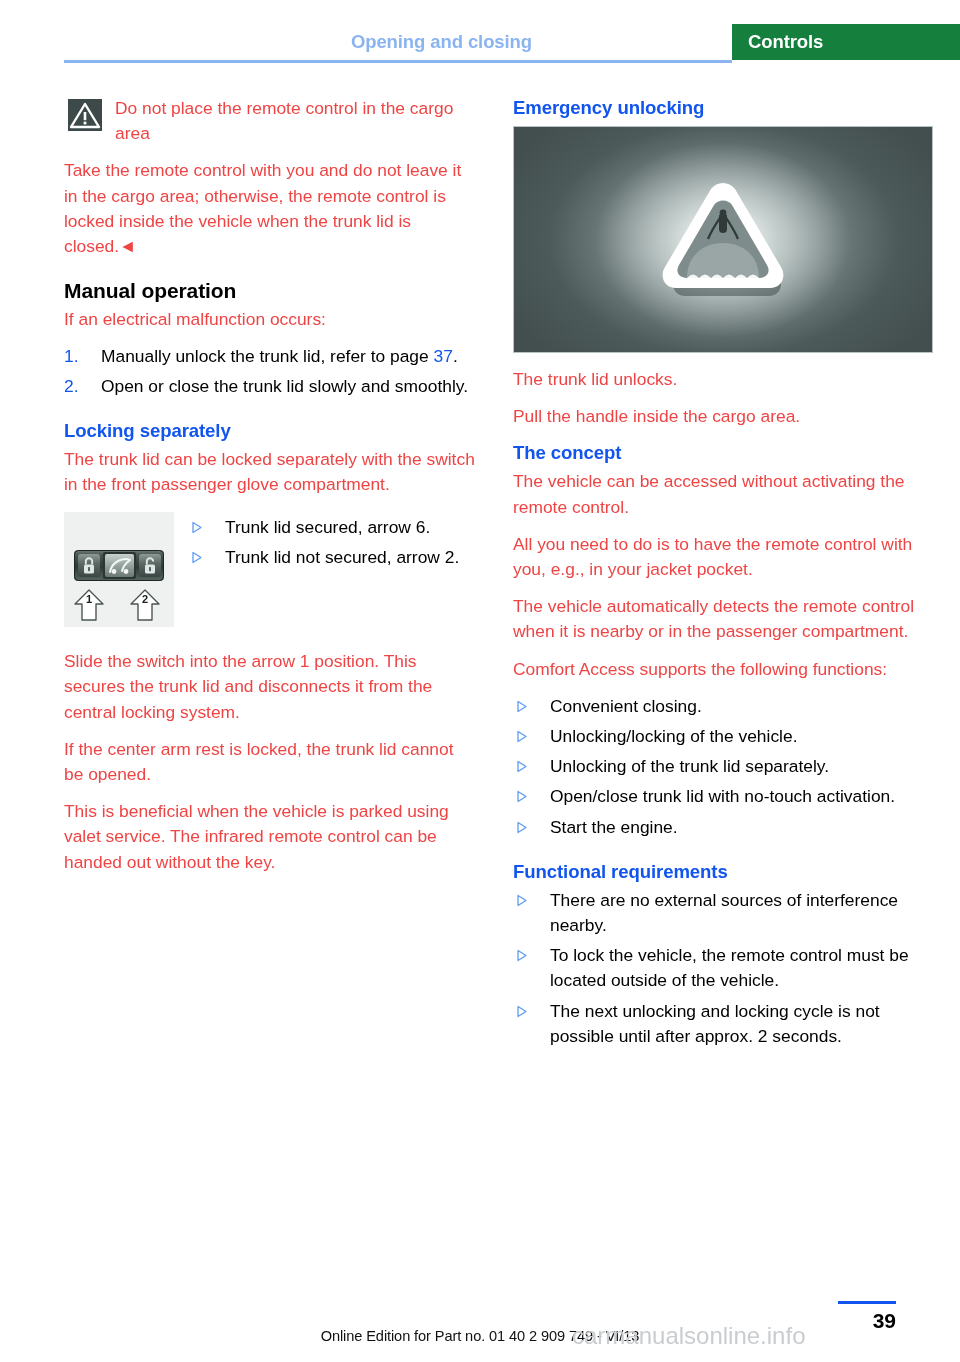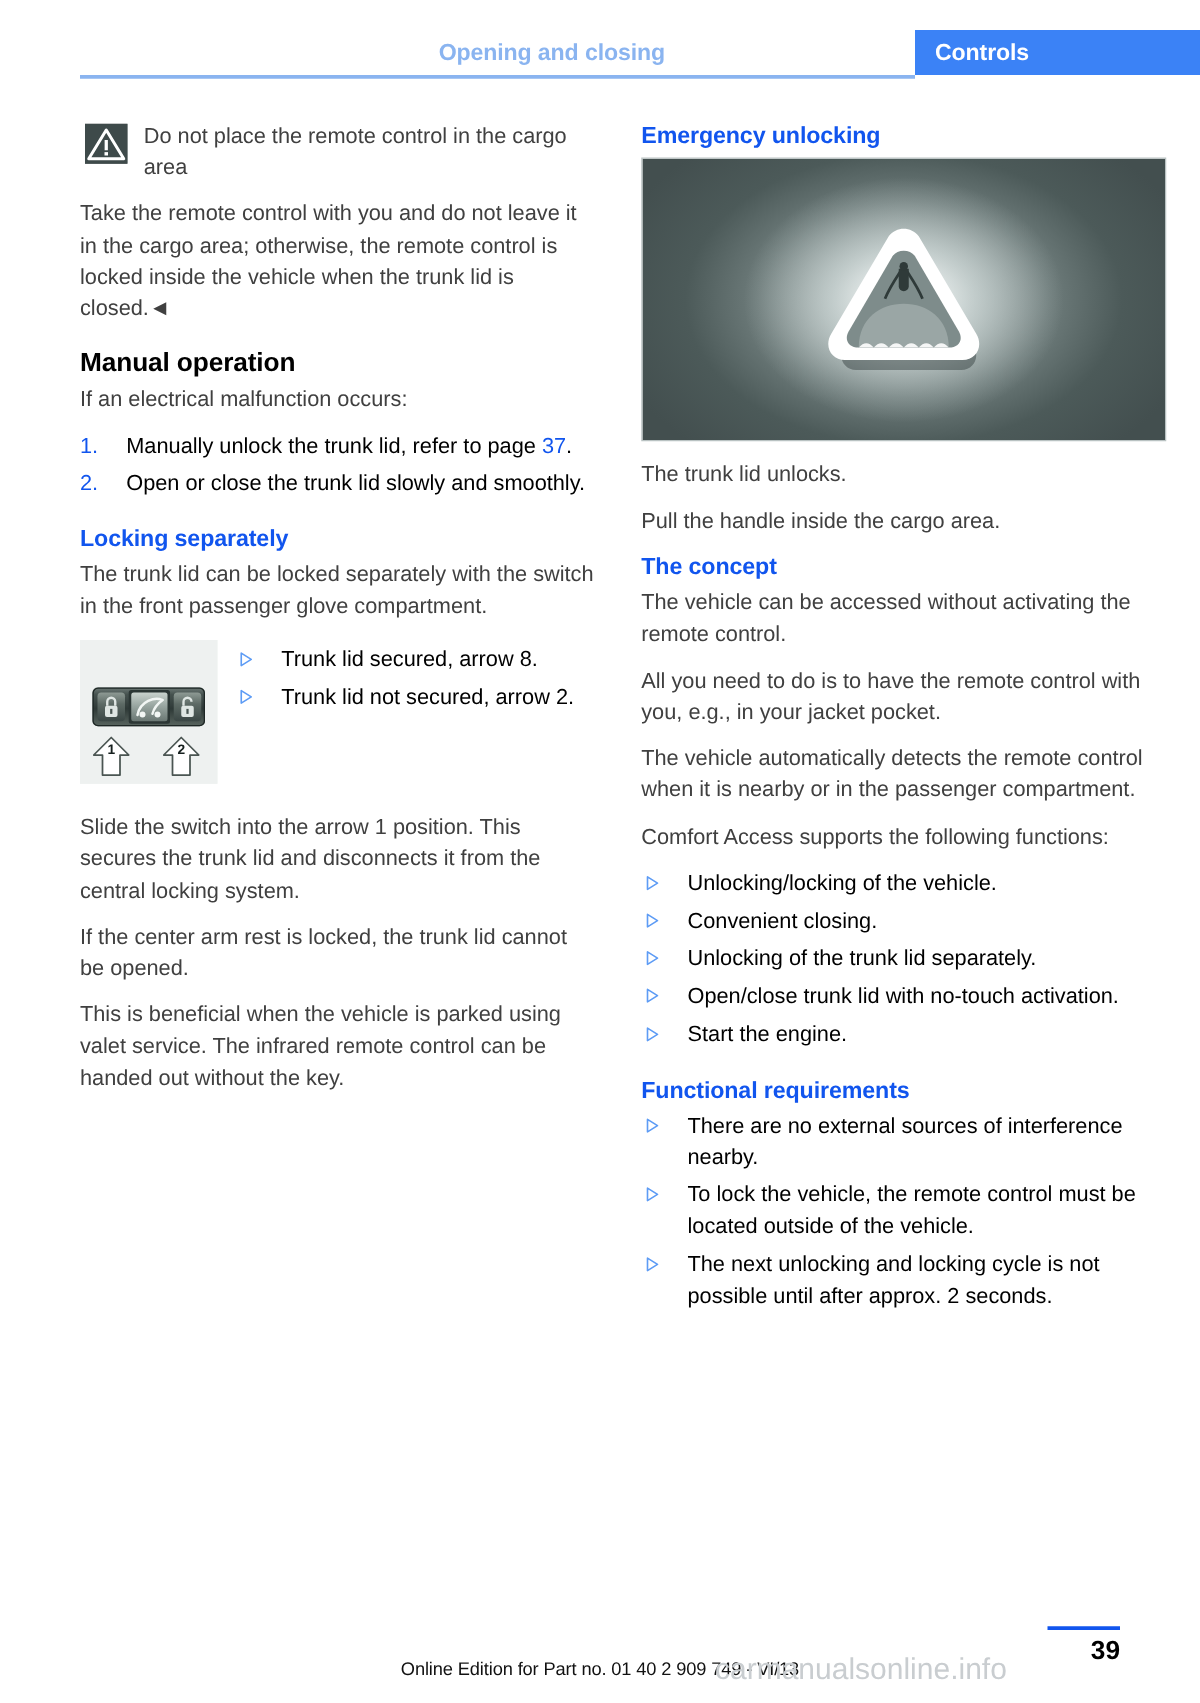--- a/index.html
+++ b/index.html
@@ -44,21 +44,21 @@
     color: #8ab4f0;
     letter-spacing: -0.1px;
     white-space: nowrap;
   }
   .header-tab {
     position: absolute;
     left: 732px;
     top: 0;
     width: 228px;
     height: 36px;
-    background: #3b82f6;
+    background: #15803d;
   }
   .header-tab-label {
     position: absolute;
     left: 16px;
     top: 0;
     height: 36px;
     line-height: 36px;
     font-size: 18.5px;
     font-weight: bold;
     color: #ffffff;
@@ -81,21 +81,21 @@
     width: 412px;
   }
   .col-left  { left: 64px; }
   .col-right { left: 513px; }
 
   
   p, .para {
     margin: 0 0 12px 0;
     font-size: 17.4px;
     line-height: 25.2px;
-    color: #404040;
+    color: #ef4444;
   }
   .h1 {
     margin: 26px 0 10px 0;
     font-size: 27px;
     line-height: 32px;
     font-weight: bold;
     color: #1155ee;
     letter-spacing: -0.2px;
   }
   .h2 {
@@ -350,21 +350,21 @@
         </svg>
       </div>
 
       <div class="switch-list bullets">
         <div class="bullet">
           <span class="tri-wrap">
             <svg width="12" height="13" viewBox="0 0 12 13">
               <path d="M2,1.5 L10,6.5 L2,11.5 Z" fill="none" stroke="#5e9cf5" stroke-width="1.3" stroke-linejoin="round"></path>
             </svg>
           </span>
-          <span>Trunk lid secured, arrow 8.</span>
+          <span>Trunk lid secured, arrow 6.</span>
         </div>
         <div class="bullet">
           <span class="tri-wrap">
             <svg width="12" height="13" viewBox="0 0 12 13">
               <path d="M2,1.5 L10,6.5 L2,11.5 Z" fill="none" stroke="#5e9cf5" stroke-width="1.3" stroke-linejoin="round"></path>
             </svg>
           </span>
           <span>Trunk lid not secured, arrow 2.</span>
         </div>
       </div>
@@ -418,29 +418,29 @@
     <p>The vehicle automatically detects the remote control when it is nearby or in the passenger compartment.</p>
     <p>Comfort Access supports the following functions:</p>
 
     <div class="bullets">
       <div class="bullet">
         <span class="tri-wrap">
           <svg width="12" height="13" viewBox="0 0 12 13">
               <path d="M2,1.5 L10,6.5 L2,11.5 Z" fill="none" stroke="#5e9cf5" stroke-width="1.3" stroke-linejoin="round"></path>
             </svg>
         </span>
+        <span>Convenient closing.</span>
+      </div>
+      <div class="bullet">
+        <span class="tri-wrap">
+          <svg width="12" height="13" viewBox="0 0 12 13">
+              <path d="M2,1.5 L10,6.5 L2,11.5 Z" fill="none" stroke="#5e9cf5" stroke-width="1.3" stroke-linejoin="round"></path>
+            </svg>
+        </span>
         <span>Unlocking/locking of the vehicle.</span>
-      </div>
-      <div class="bullet">
-        <span class="tri-wrap">
-          <svg width="12" height="13" viewBox="0 0 12 13">
-              <path d="M2,1.5 L10,6.5 L2,11.5 Z" fill="none" stroke="#5e9cf5" stroke-width="1.3" stroke-linejoin="round"></path>
-            </svg>
-        </span>
-        <span>Convenient closing.</span>
       </div>
       <div class="bullet">
         <span class="tri-wrap">
           <svg width="12" height="13" viewBox="0 0 12 13">
               <path d="M2,1.5 L10,6.5 L2,11.5 Z" fill="none" stroke="#5e9cf5" stroke-width="1.3" stroke-linejoin="round"></path>
             </svg>
         </span>
         <span>Unlocking of the trunk lid separately.</span>
       </div>
       <div class="bullet">

